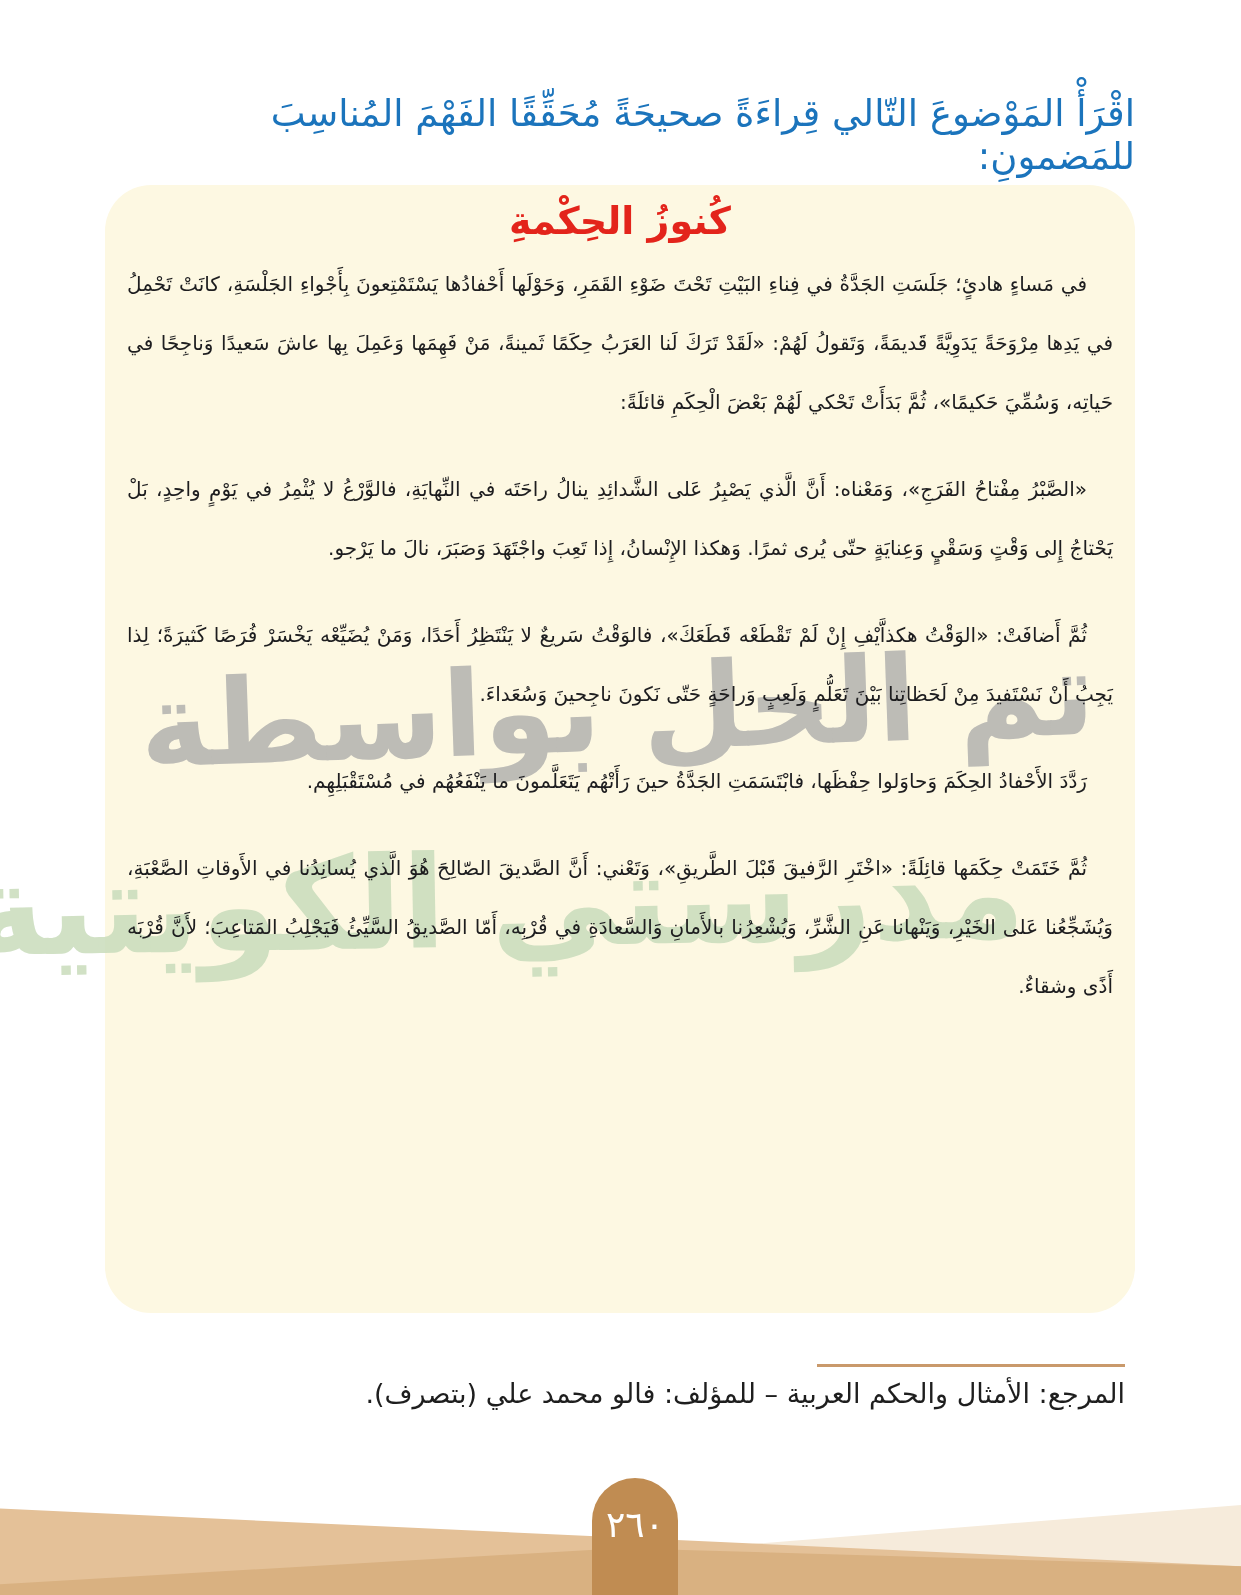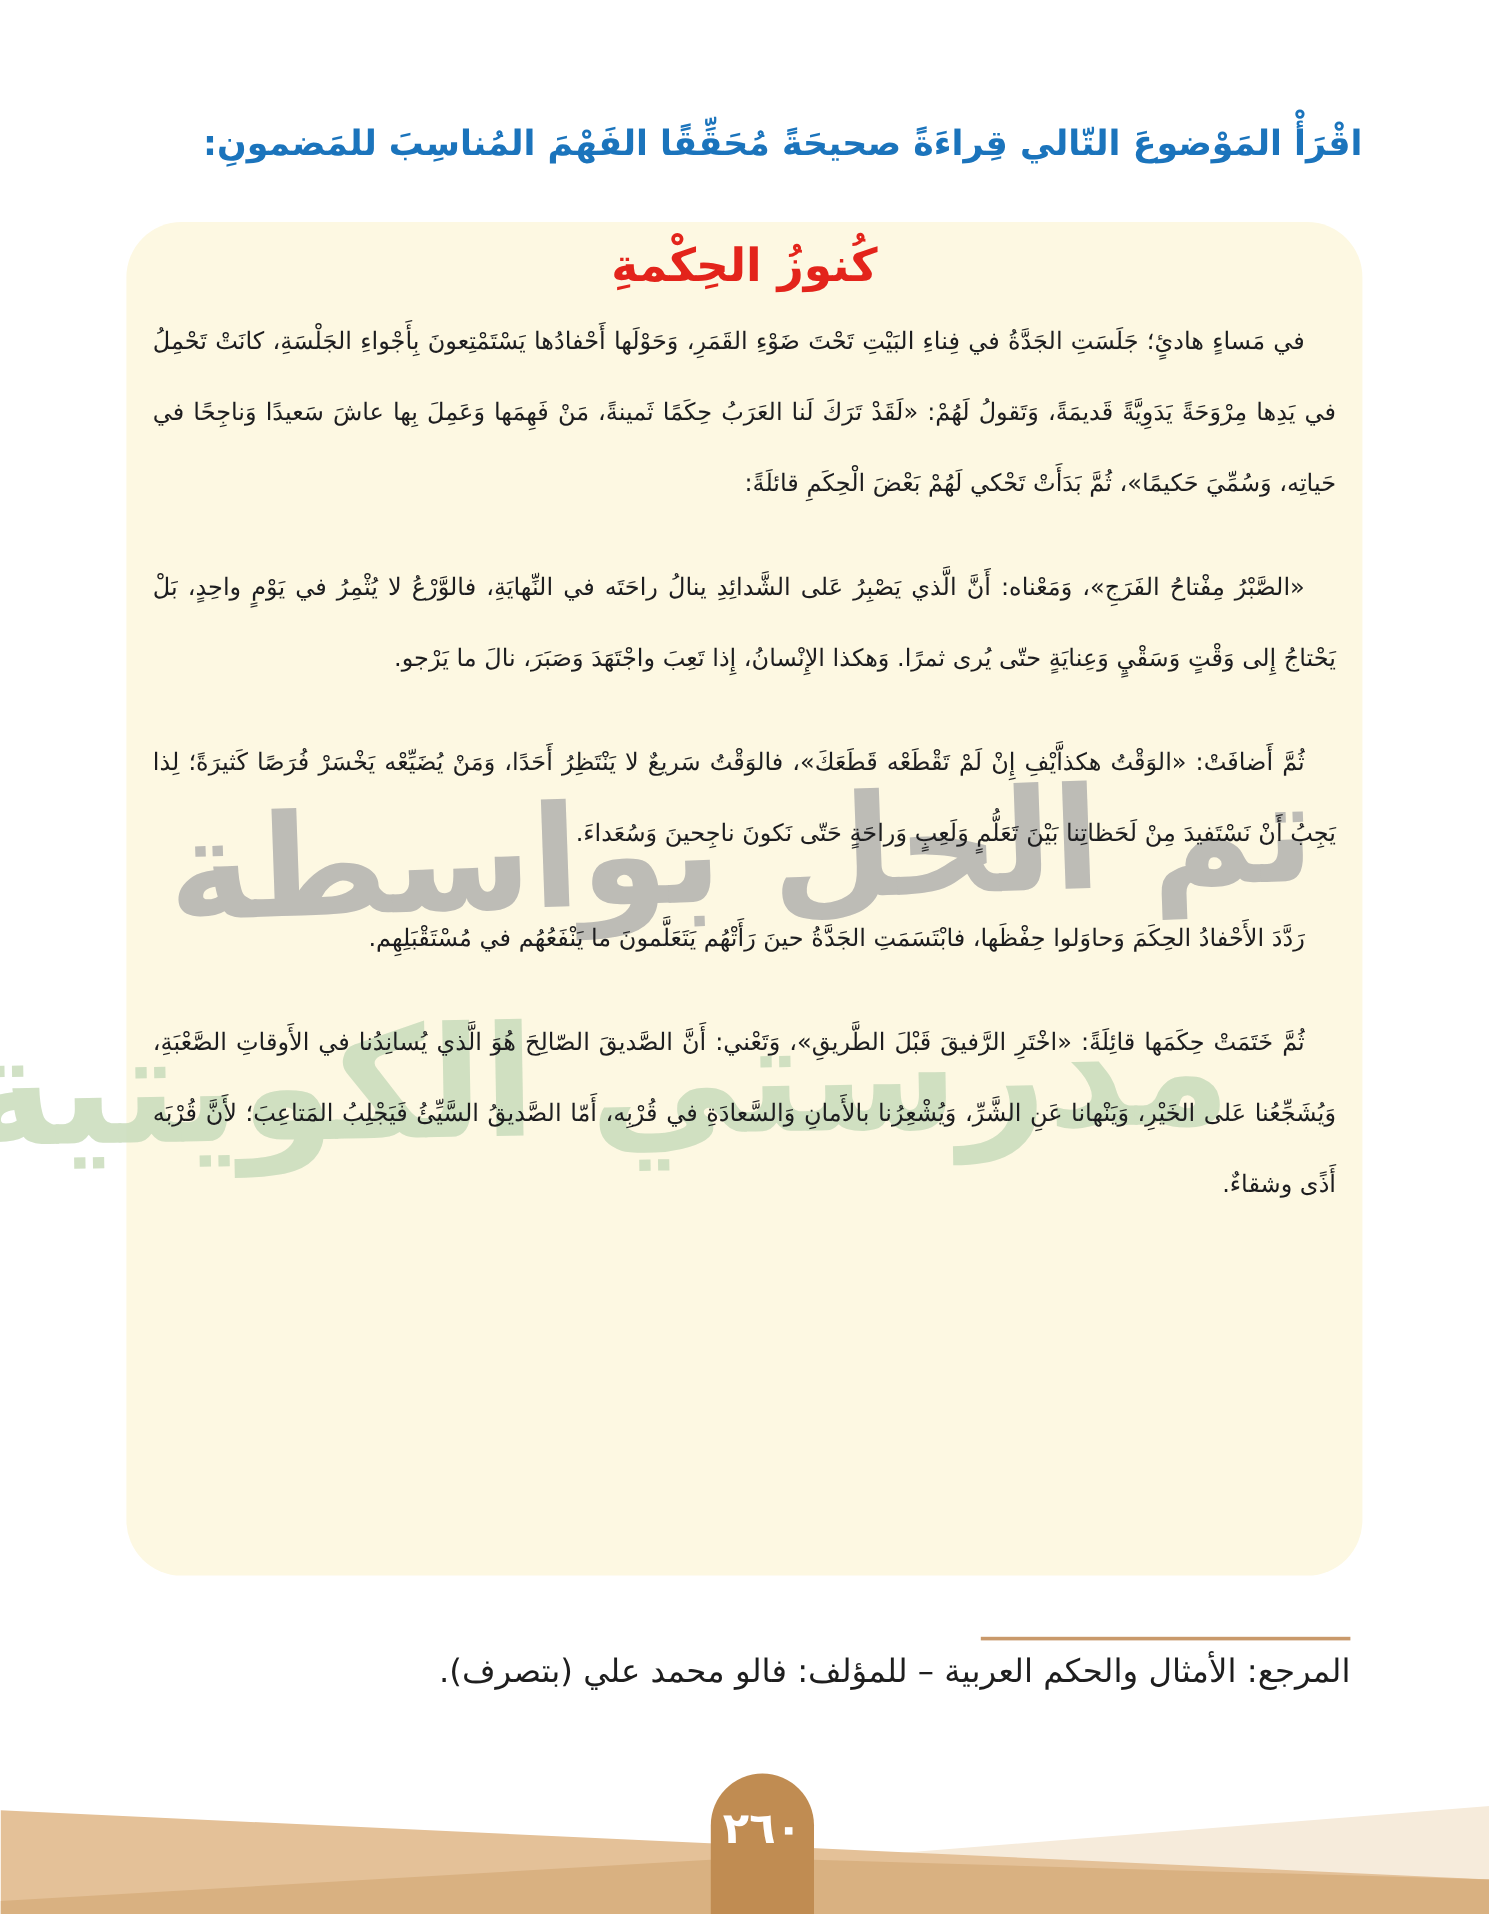--- a/index.html
+++ b/index.html
@@ -5,23 +5,23 @@
   html, body { margin: 0; padding: 0; }
   body {
     width: 1241px; height: 1595px;
     position: relative; overflow: hidden;
     background: #ffffff;
     font-family: "DejaVu Sans", sans-serif;
     direction: rtl;
   }
   .instruction {
     position: absolute;
-    top: 102px; right: 106px; left: 106px;
+    top: 92px; right: 106px; left: 106px;
     text-align: right;
-    font-size: 29px; font-weight: bold;
+    font-size: 37px; font-weight: normal;
     color: var(--instruction_blue, #1b74bc);
     letter-spacing: 0;
   }
   .panel {
     position: absolute;
     top: 185px; right: 106px;
     width: 1030px; height: 1128px;
     box-sizing: border-box;
     background: var(--panel_cream, #fdf8e2);
     border-radius: 46px;
@@ -101,21 +101,21 @@
     left: 592px; top: 1478px;
     width: 86px; height: 117px;
     background: var(--arch_brown, #c08c52);
     border-radius: 43px 43px 0 0;
     display: flex; align-items: flex-start; justify-content: center;
     z-index: 3;
   }
   .page-badge span {
     margin-top: 26px;
     color: #ffffff;
-    font-size: 36px; font-weight: bold;
+    font-size: 36px; font-weight: normal;
   }
 </style>
 </head>
 <body>
 
 <div class="instruction">اقْرَأْ المَوْضوعَ التّالي قِراءَةً صحيحَةً مُحَقِّقًا الفَهْمَ المُناسِبَ للمَضمونِ:</div>
 
 <div class="panel">
   <h1 class="panel-title">كُنوزُ الحِكْمةِ</h1>
 

